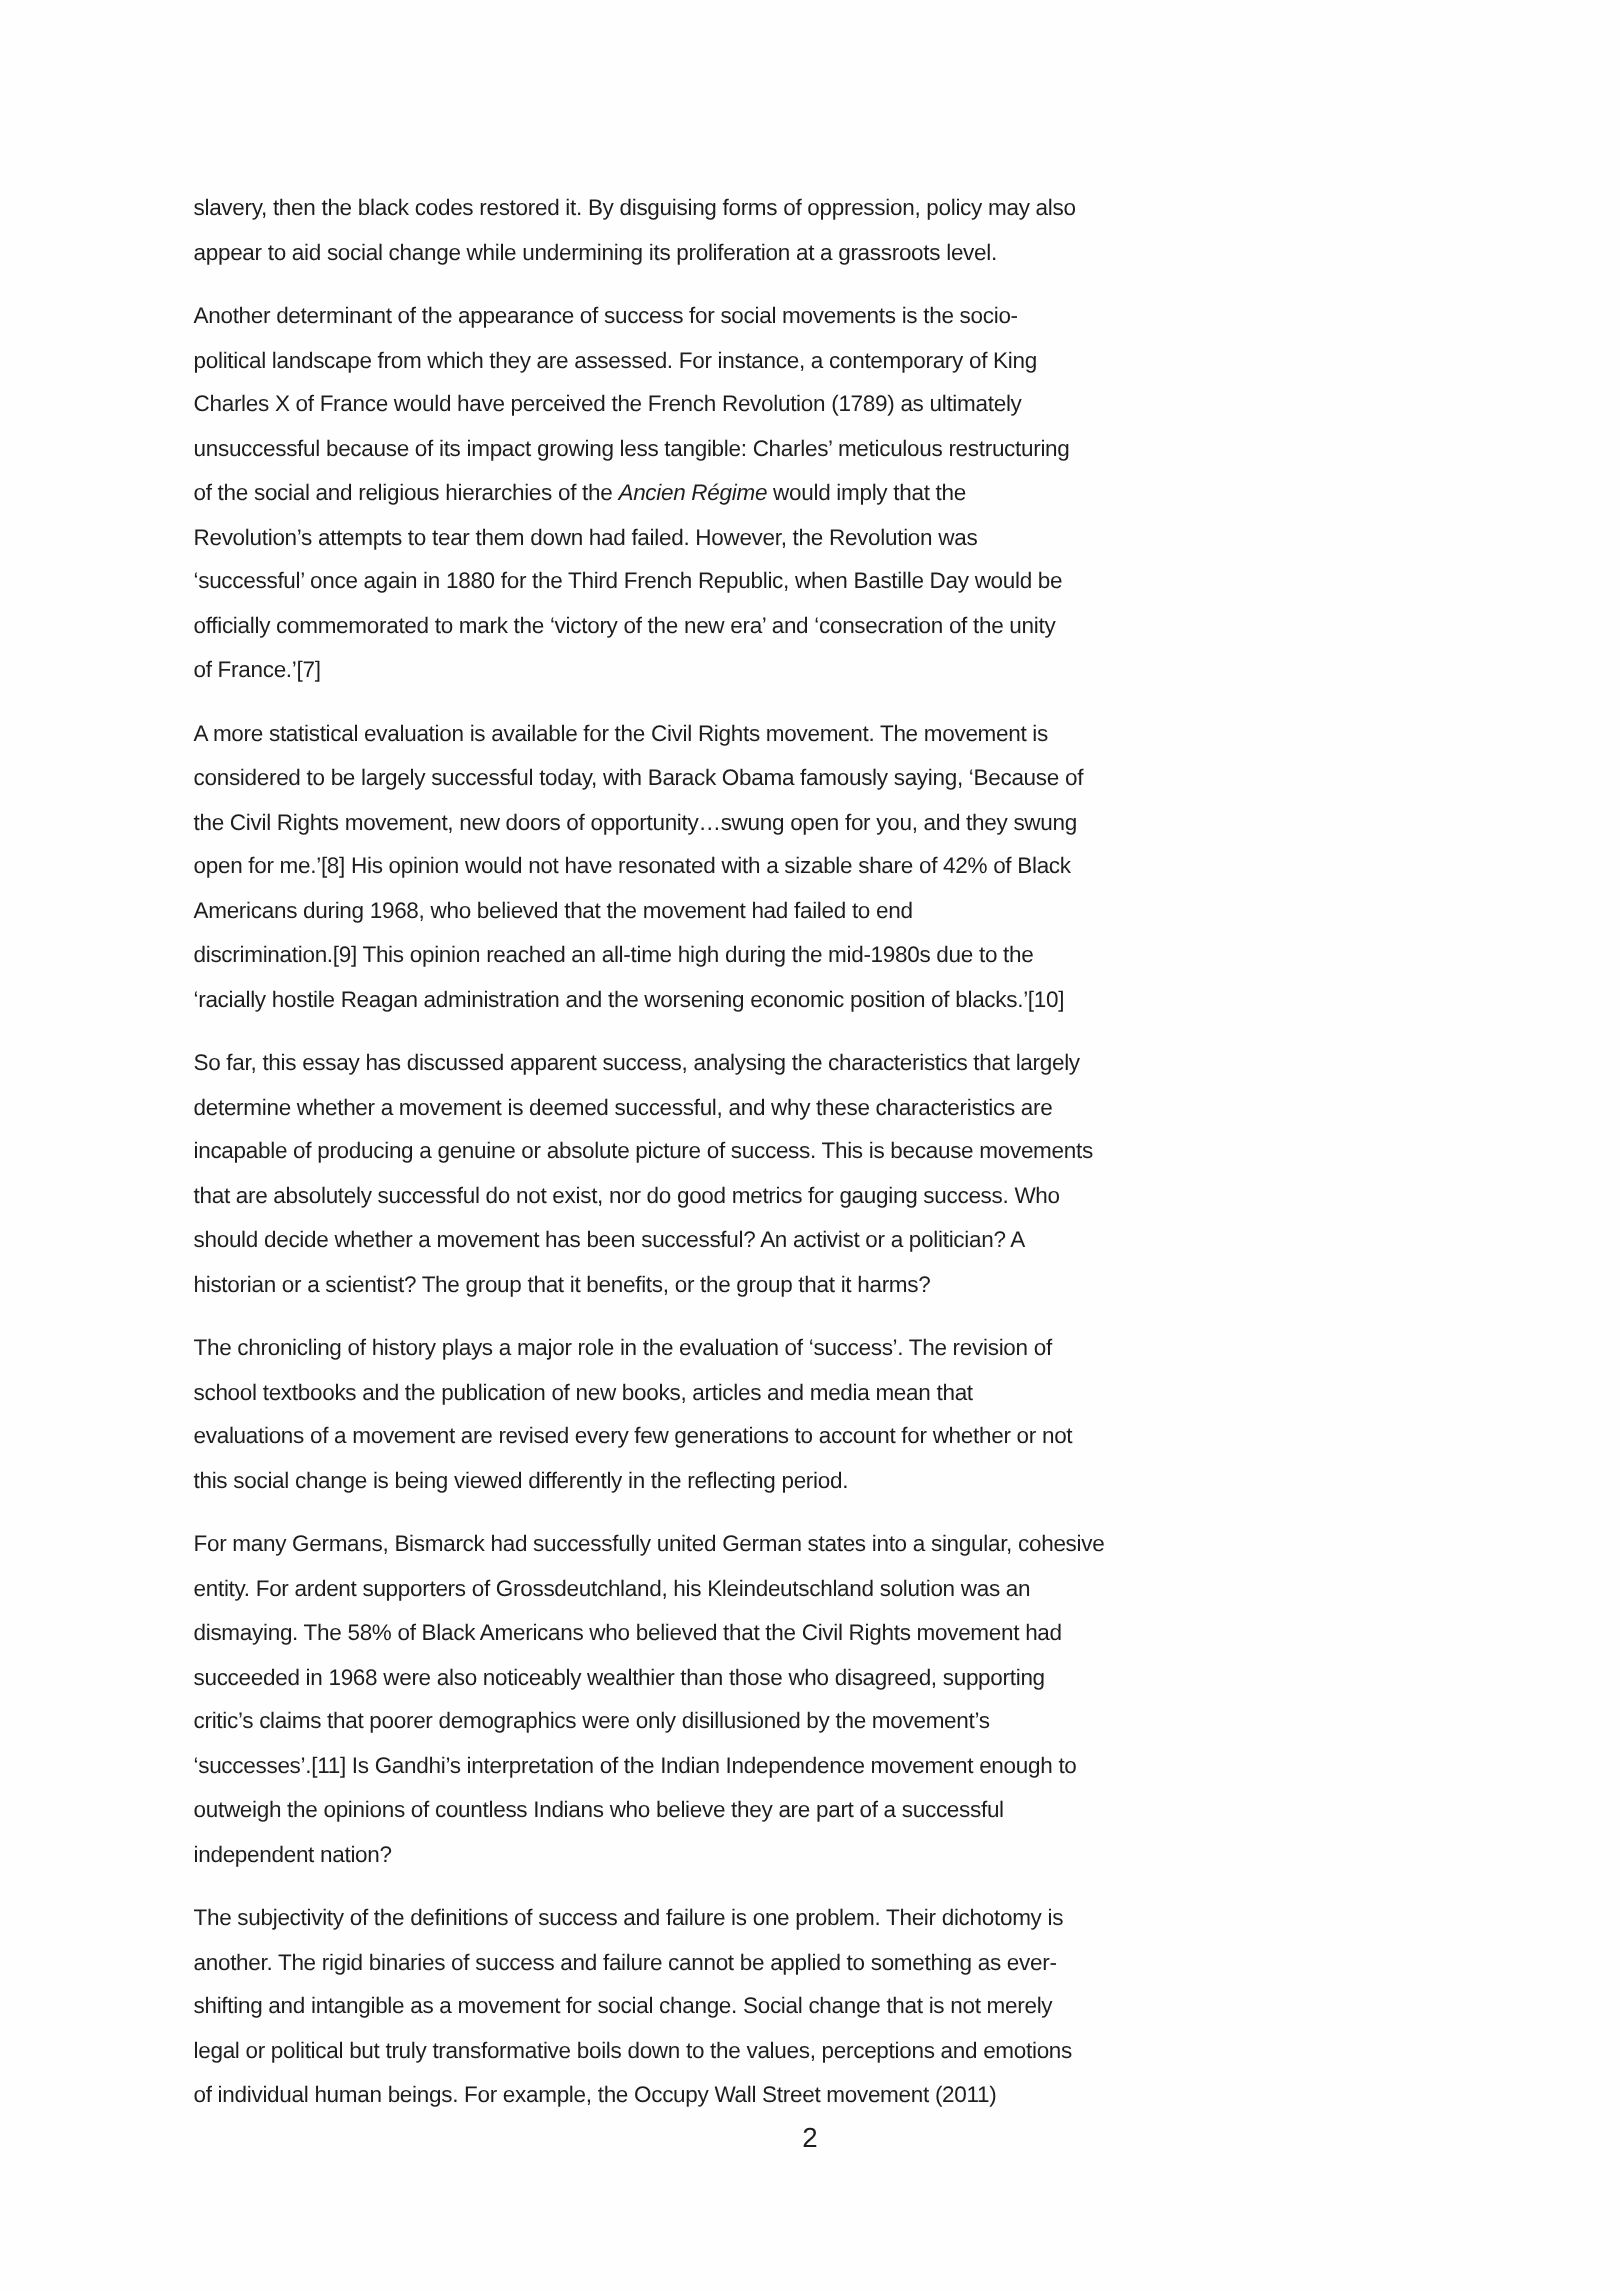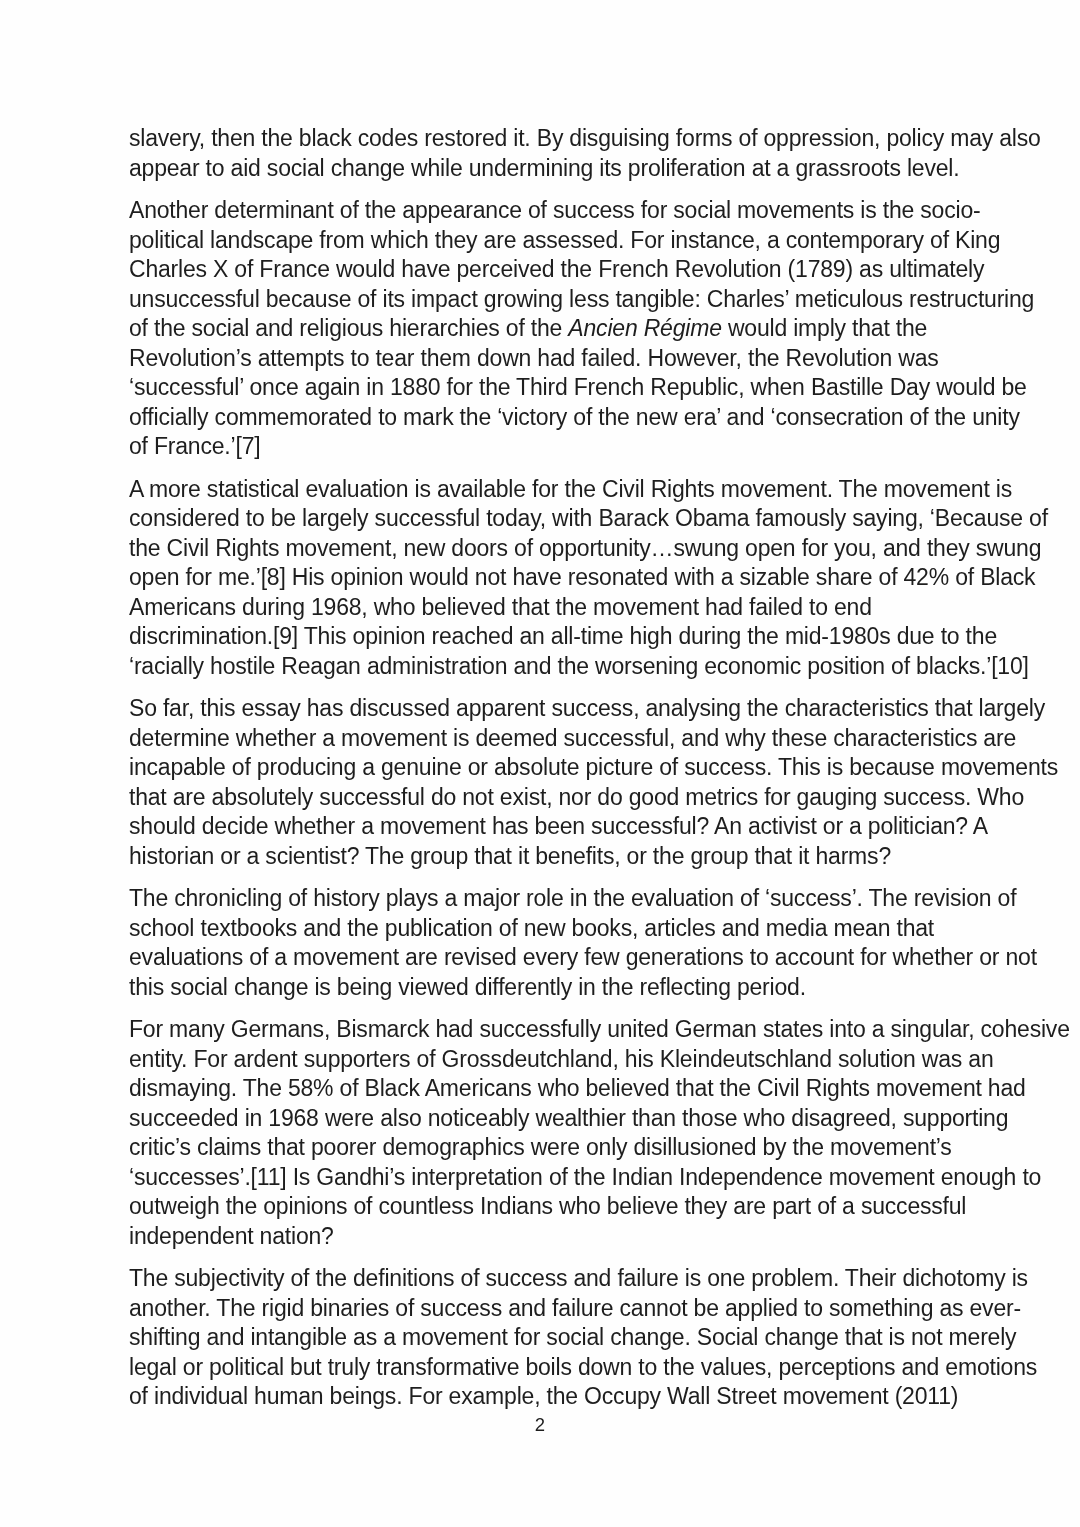--- a/index.html
+++ b/index.html
@@ -17,21 +17,21 @@
     overflow: hidden;
   }
   .content {
     position: absolute;
     left: 129px;
     top: 124px;
     width: 832px;
   }
   p.para {
     margin: 0 0 13px 0;
-    font-size: 23px;
+    font-size: 15px;
     line-height: 29.5px;
     letter-spacing: -0.2px;
     white-space: pre;
     text-align: left;
   }
   p.para em {
     font-style: italic;
     text-align: center;
   }
   .footer {

